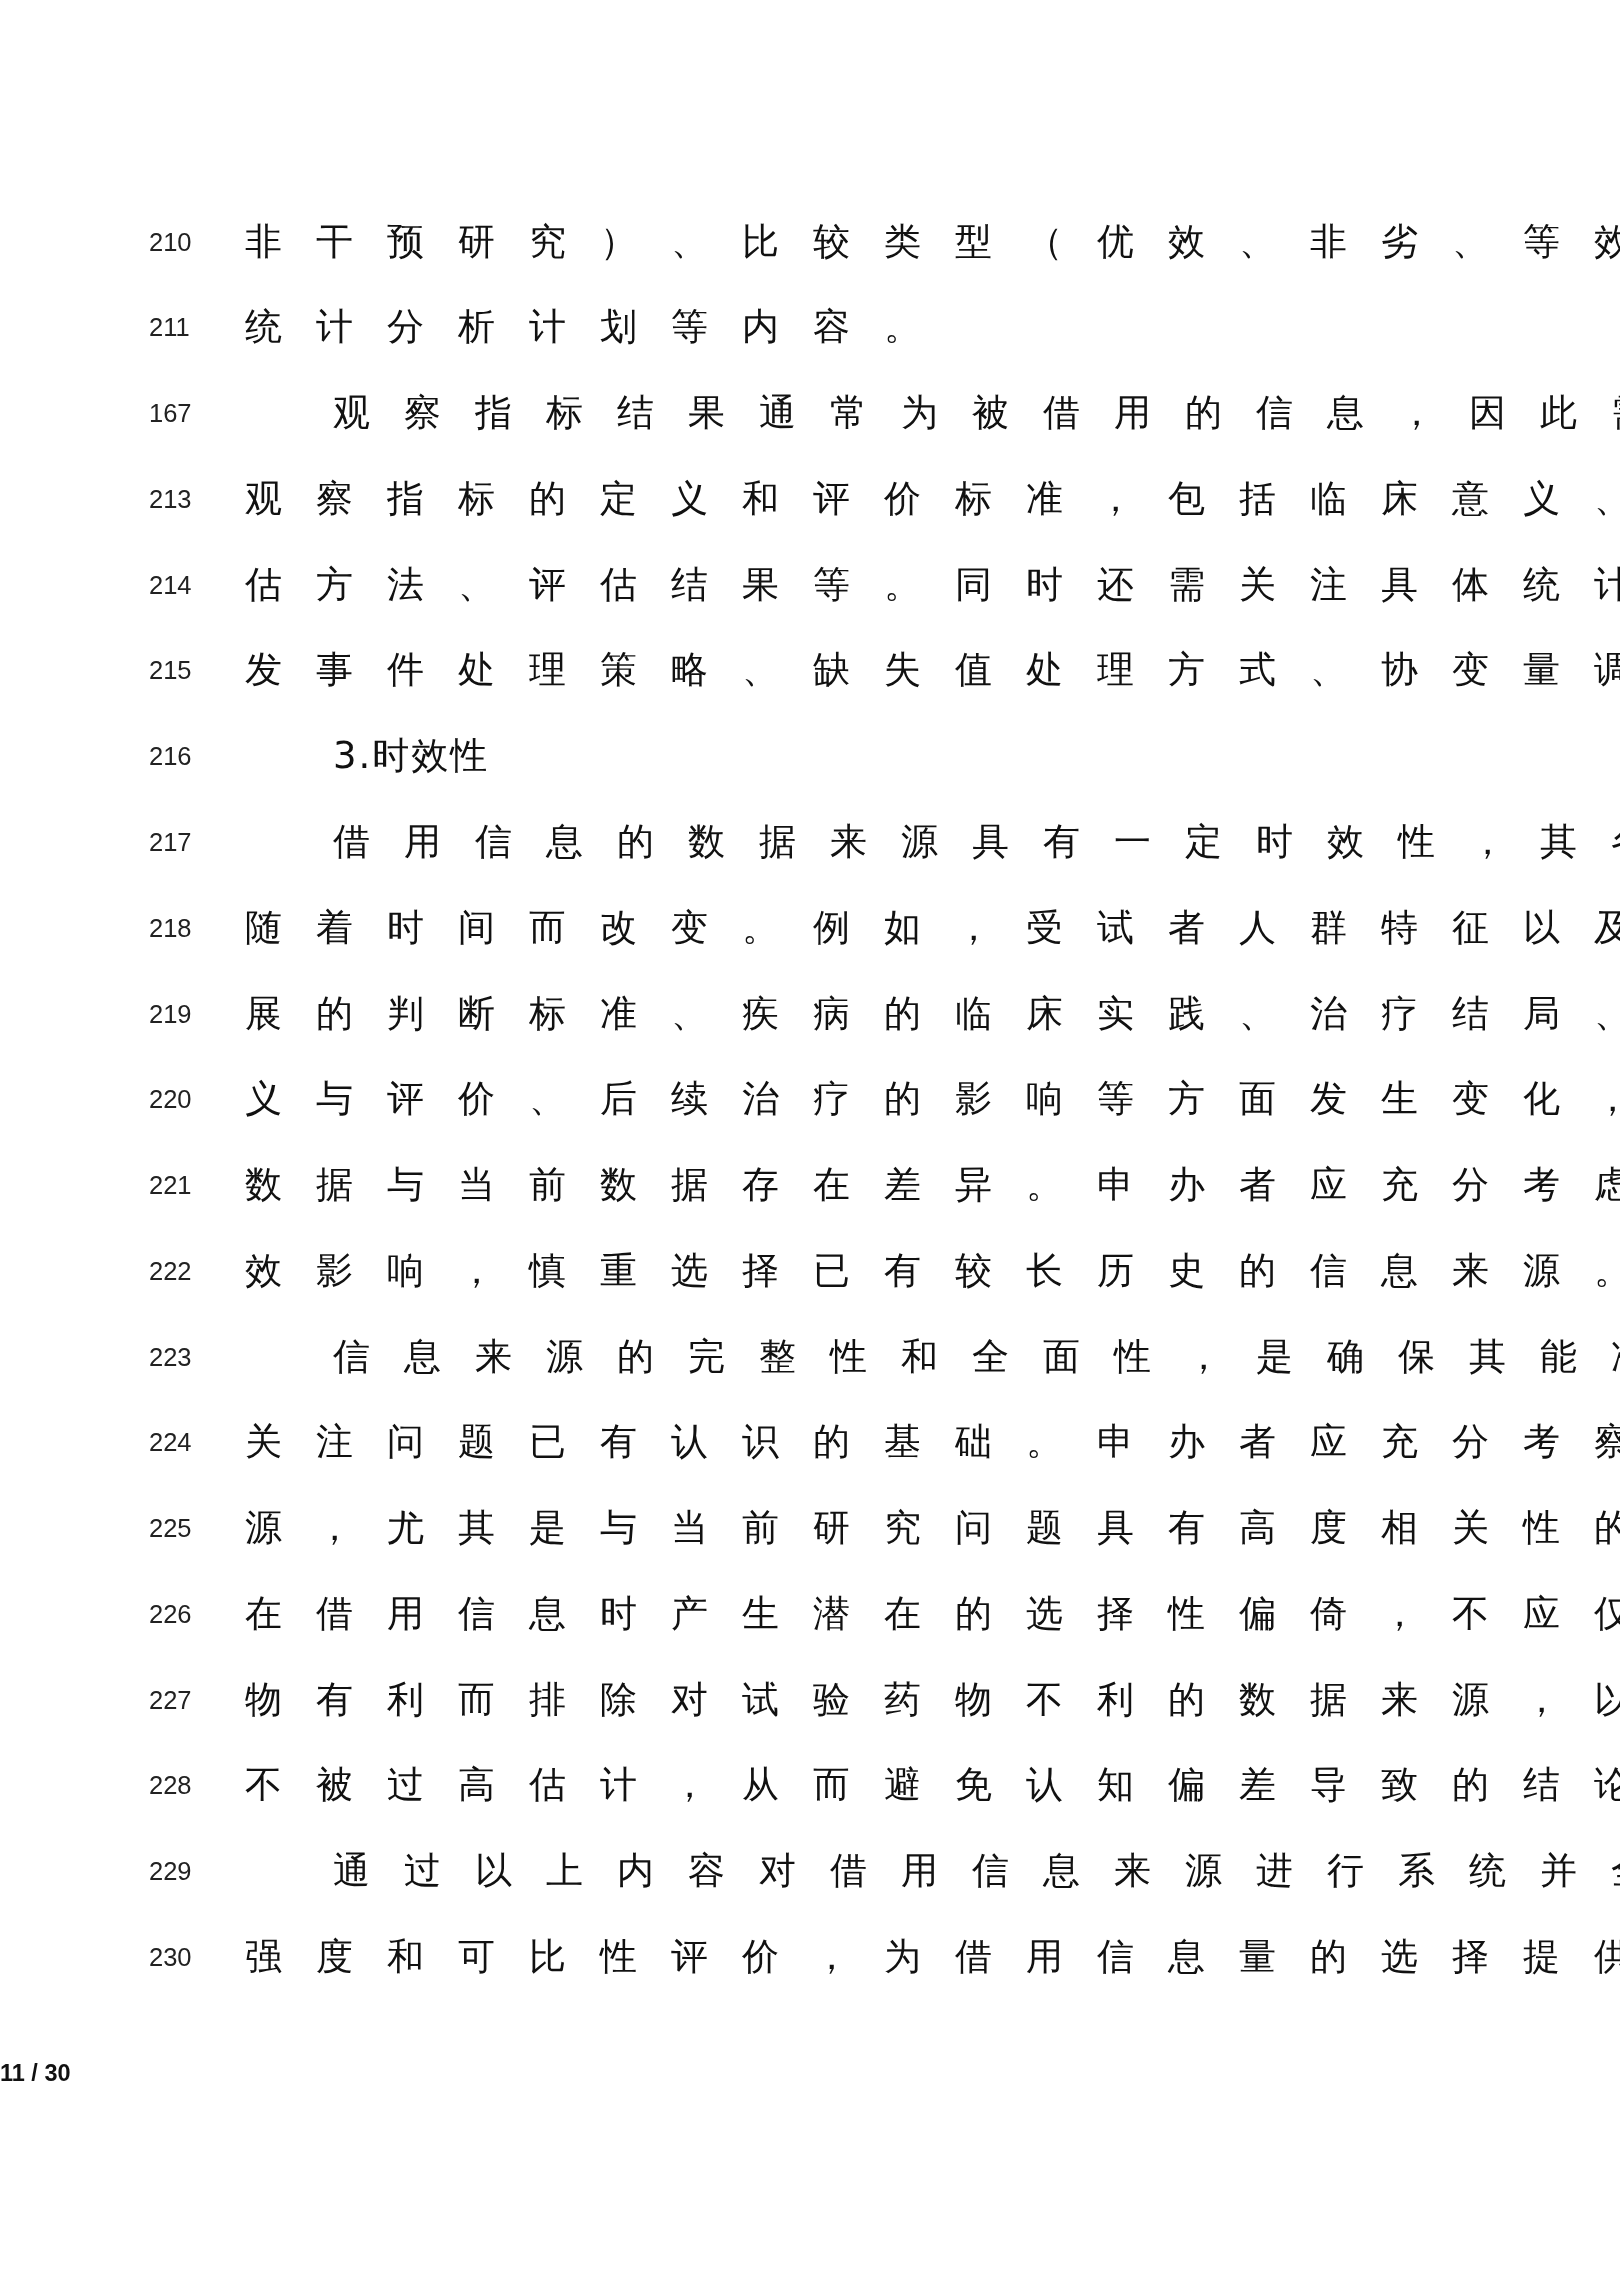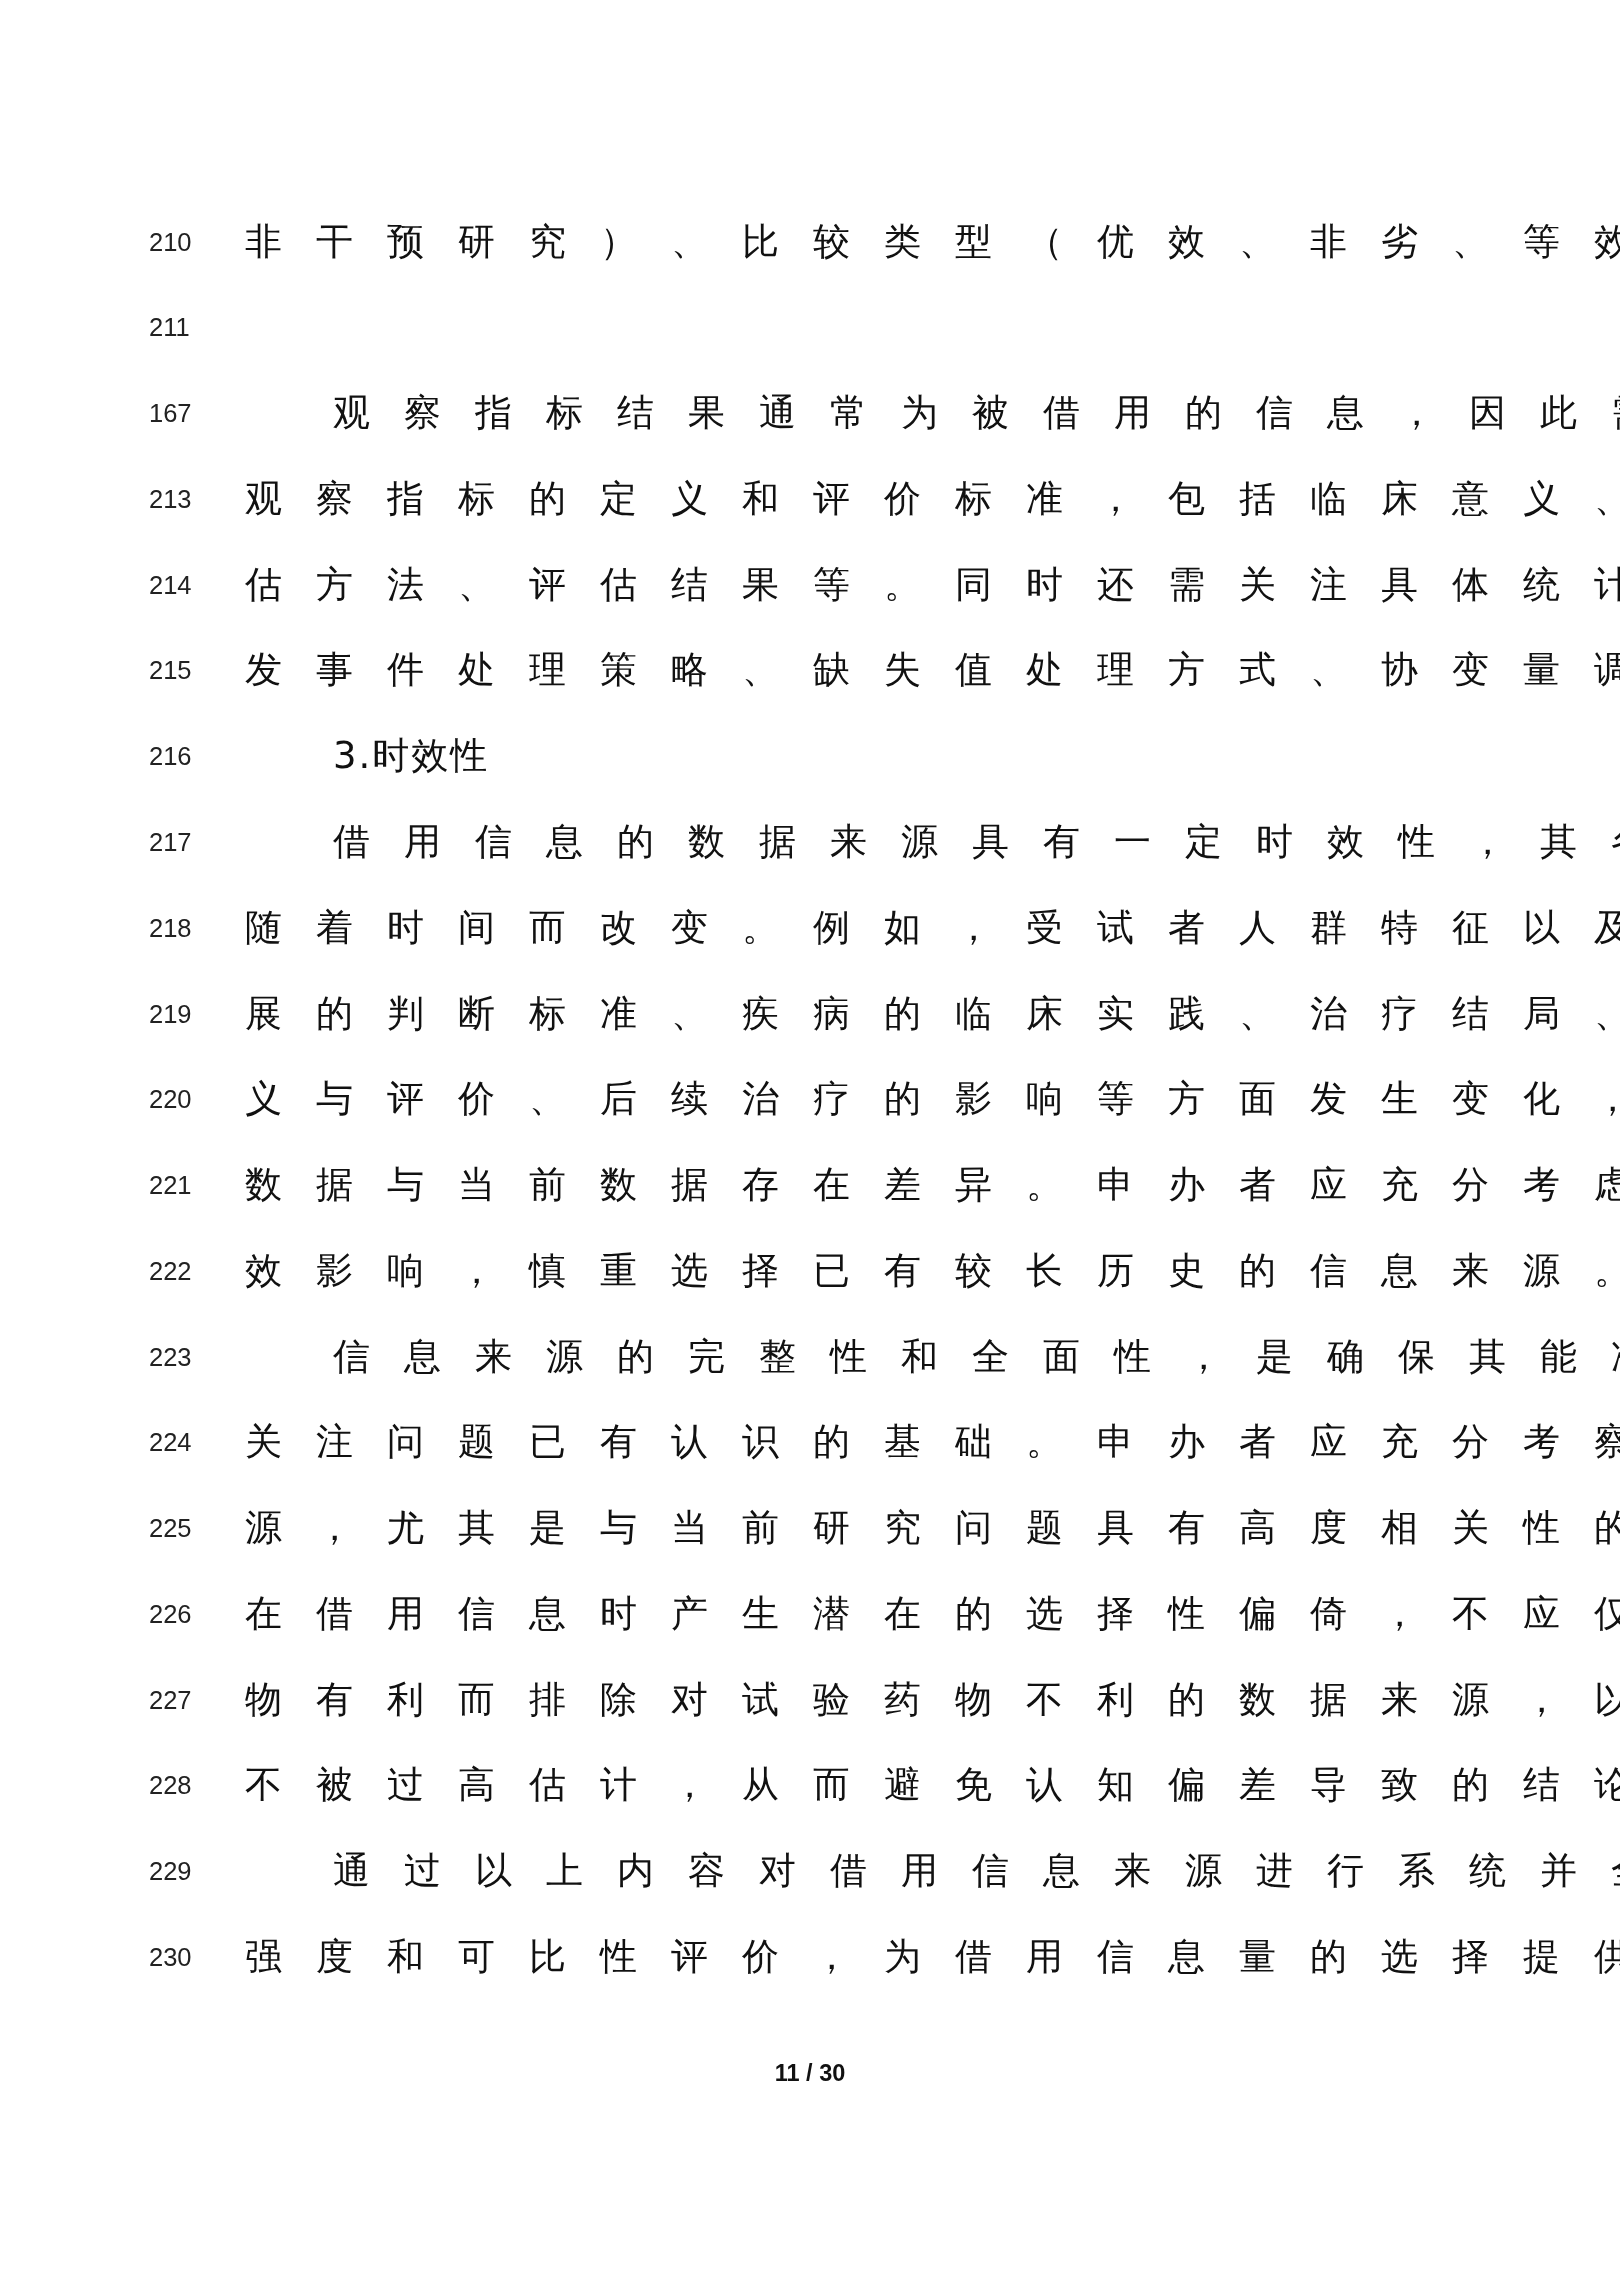--- a/index.html
+++ b/index.html
@@ -14,34 +14,35 @@
     width: 59px;
   }
   .txt {
     position: absolute; left: 245px; top: 0;
     font-family: "DejaVu Sans", sans-serif; font-size: 37px; line-height: 49px;
     color: #111; white-space: nowrap; letter-spacing: 34px;
   }
   .txt.indent { left: 333px; }
   .txt.heading { letter-spacing: 2px; }
   .footer {
-    position: absolute; left: 0; width: 1620px; top: 2060px; text-align: center;
+    position: absolute; left: 0; width: 1620px; top: 2060px; 
     font-family: "Liberation Sans", sans-serif; font-size: 23.5px; font-weight: bold; color: #111;
   }
 </style>
 </head>
 <body>
 
 <div class="page">
   <div class="line" style="top: 214px; height: 86px;">
     <span class="ln">210</span>
     <span class="txt" style="line-height: 55px;">非干预研究）、比较类型（优效、非劣、等效）、样本量、</span>
   </div>
   <div class="line" style="top: 299px; height: 86px;">
     <span class="ln">211</span>
+    <span class="txt" style="line-height: 55px;">统计分析计划等内容。</span>
   </div>
   <div class="line" style="top: 385px; height: 86px;">
     <span class="ln">167</span>
     <span class="txt indent" style="line-height: 55px;">观察指标结果通常为被借用的信息，因此需要重点关注</span>
   </div>
   <div class="line" style="top: 471px; height: 86px;">
     <span class="ln">213</span>
     <span class="txt" style="line-height: 55px;">观察指标的定义和评价标准，包括临床意义、评估标准、评</span>
   </div>
   <div class="line" style="top: 557px; height: 86px;">

